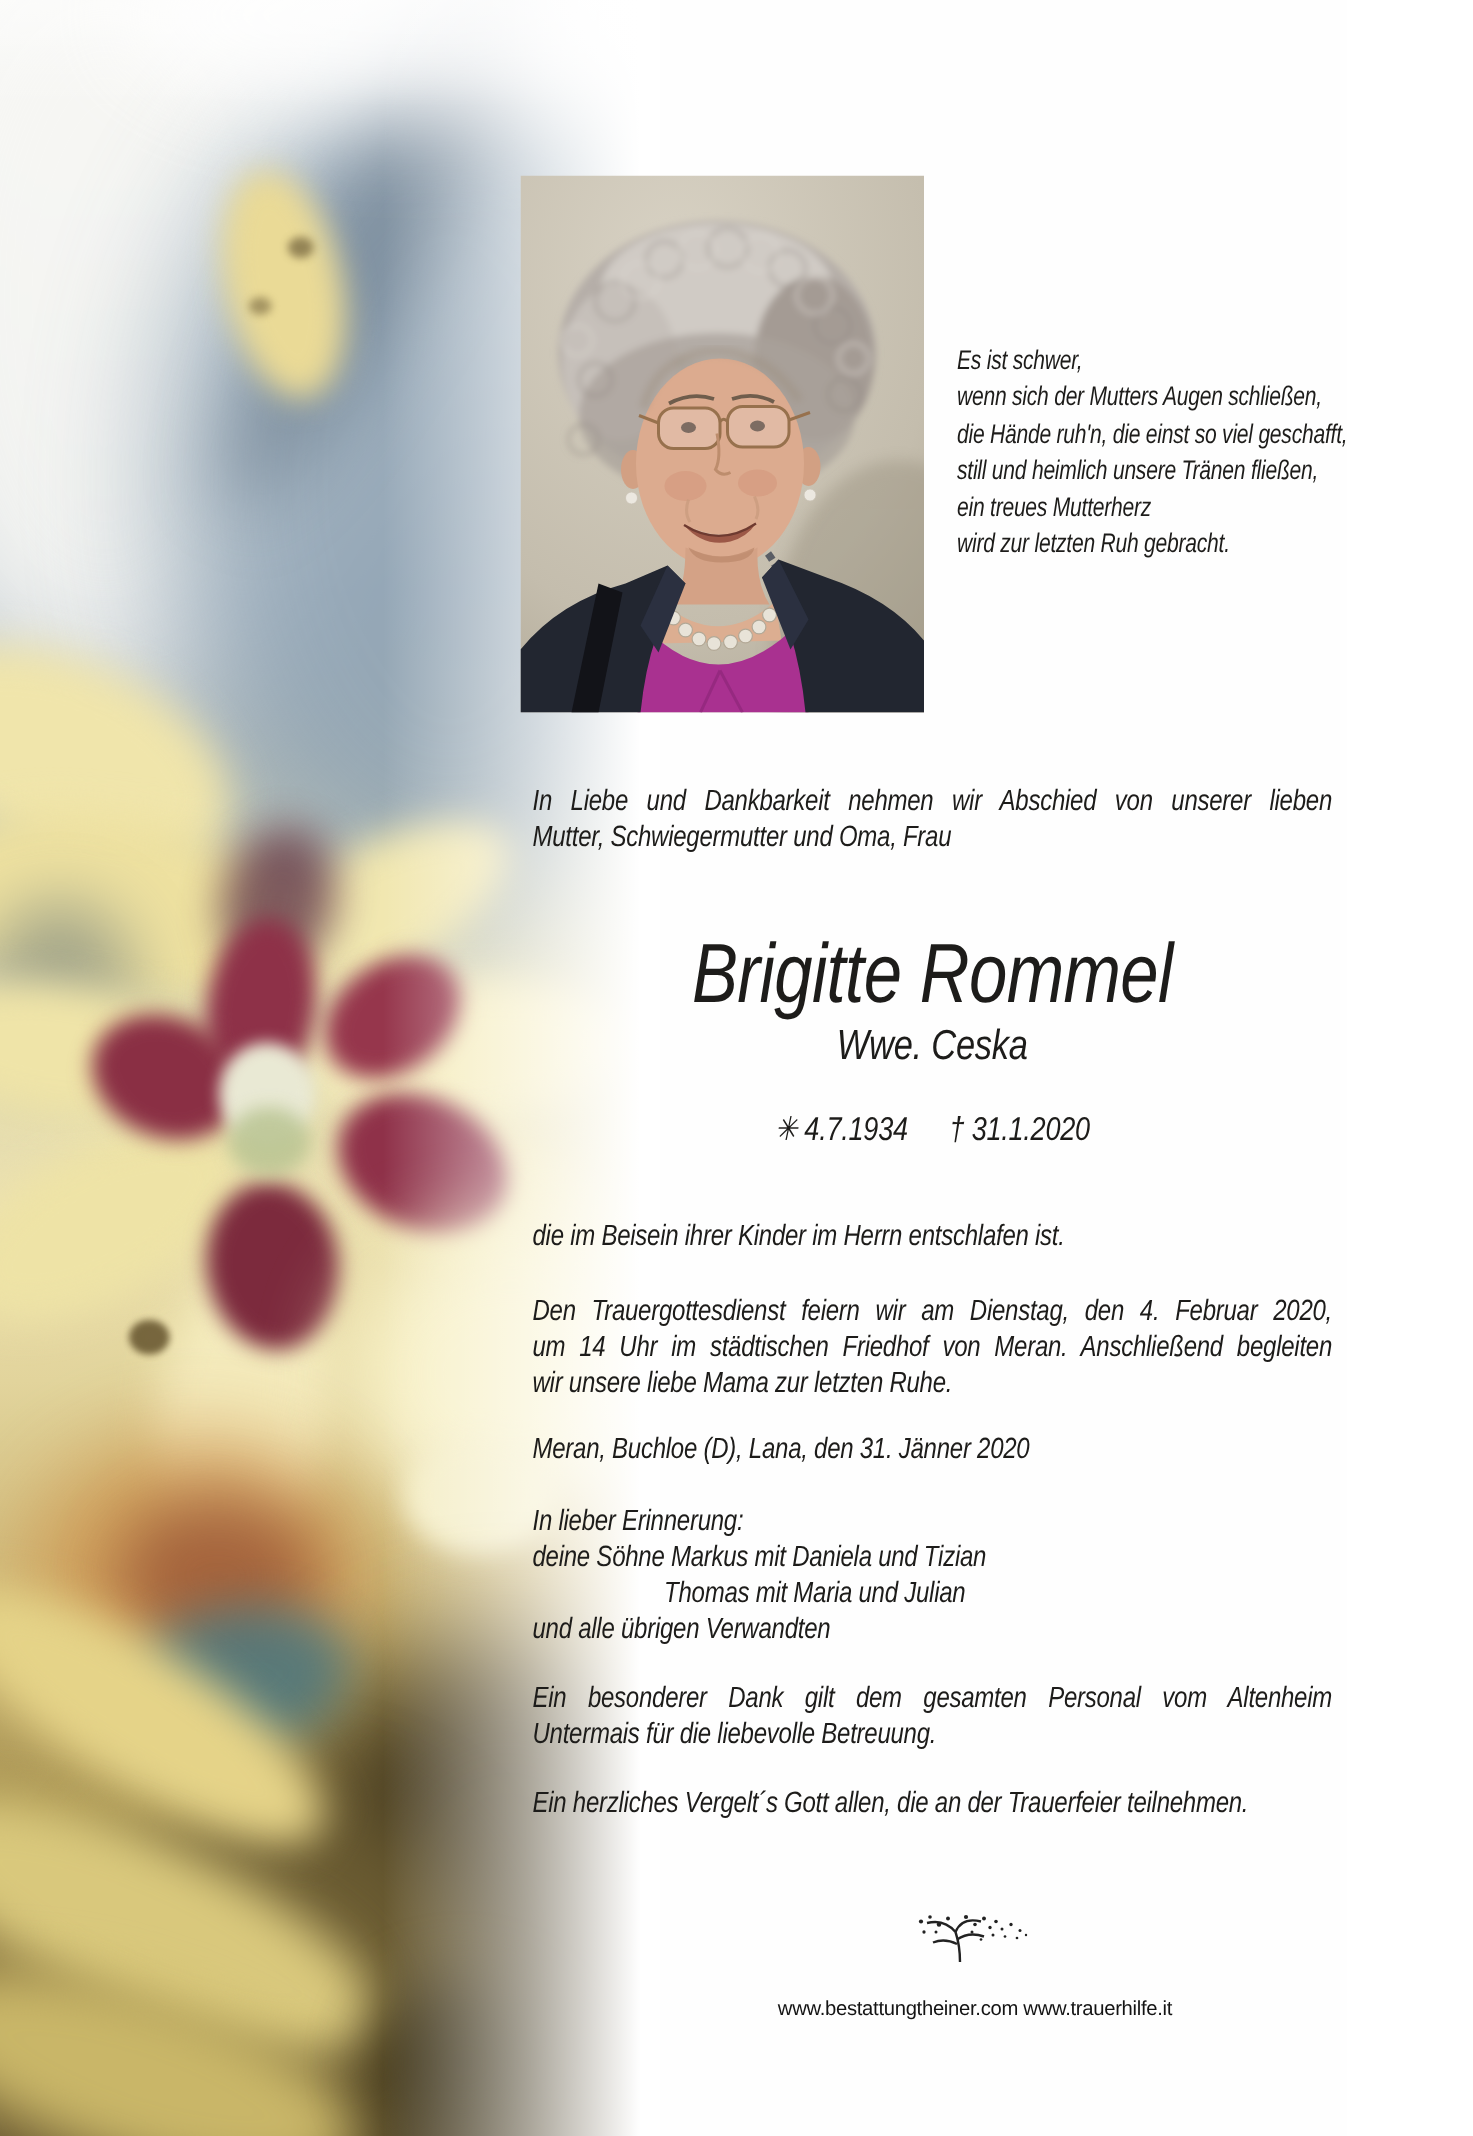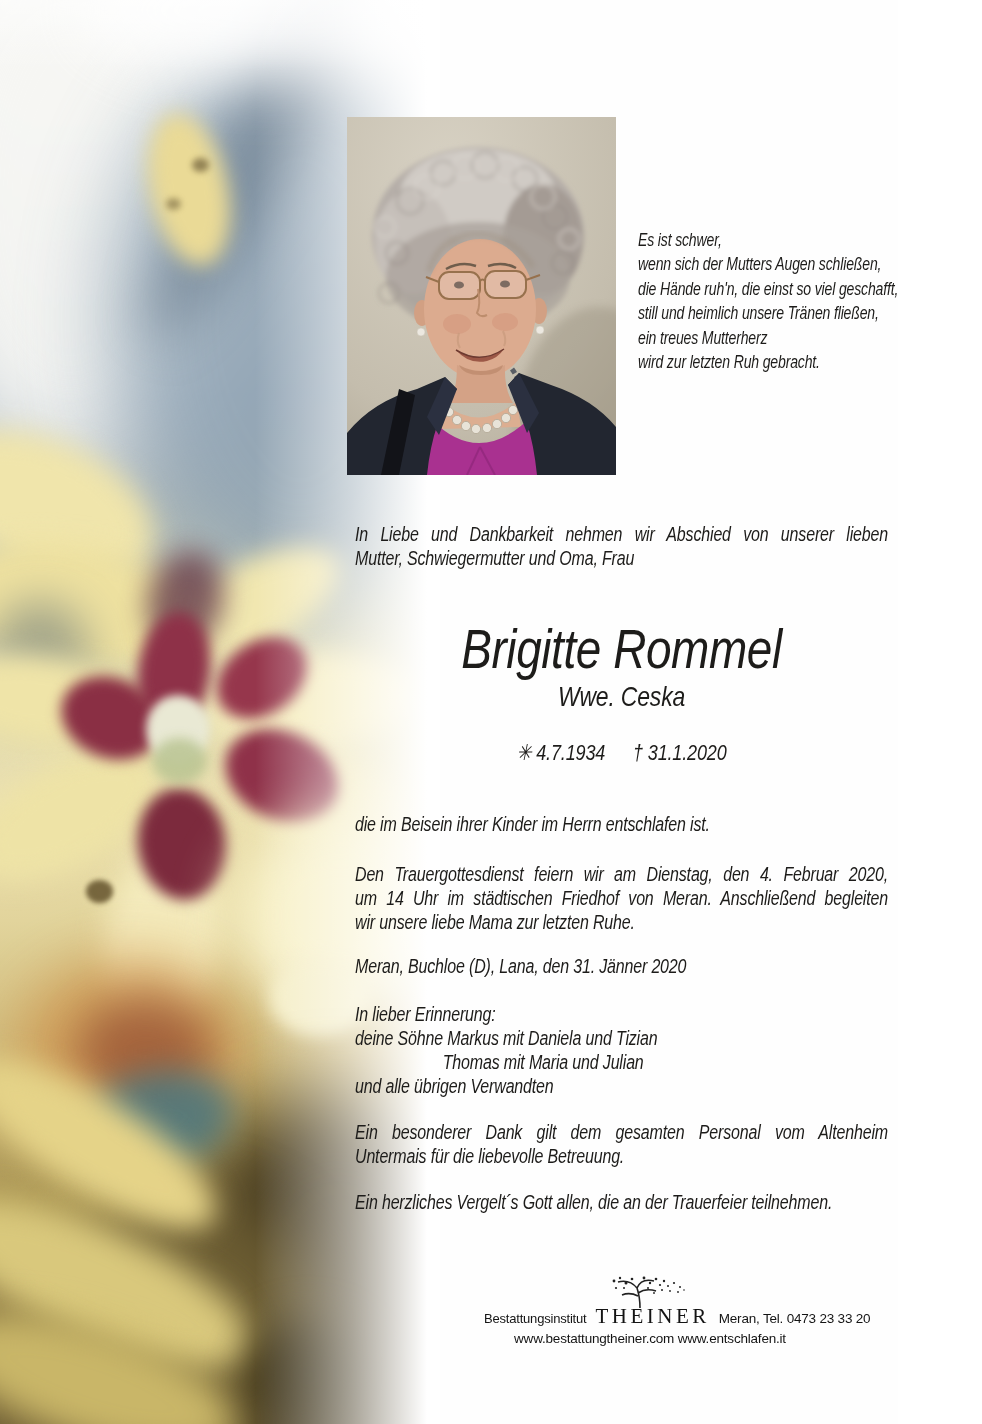--- a/index.html
+++ b/index.html
@@ -258,20 +258,15 @@
           <circle cx="66" cy="15" r="0.9"></circle>
           <circle cx="74" cy="16" r="0.9"></circle>
         <circle cx="80" cy="14" r="0.8"></circle>
           <circle cx="12" cy="12" r="1.1"></circle>
           <circle cx="20" cy="12" r="1.0"></circle>
         <circle cx="44" cy="12" r="1.0"></circle>
           <circle cx="50" cy="17" r="0.9"></circle>
       </g>
     </svg>
   </div>
-  <div class="f-row">
-    <span class="f-small">Bestattungsinstitut</span>
-    <span class="f-brand">THEINER</span>
-    <span class="f-contact">Meran, Tel. 0473 23 33 20</span>
-  </div>
-  <div class="f-url">www.bestattungtheiner.com www.entschlafen.it</div>
+  <div class="f-url">www.bestattungtheiner.com www.trauerhilfe.it</div>
 
 </div>
 
 </body></html>

